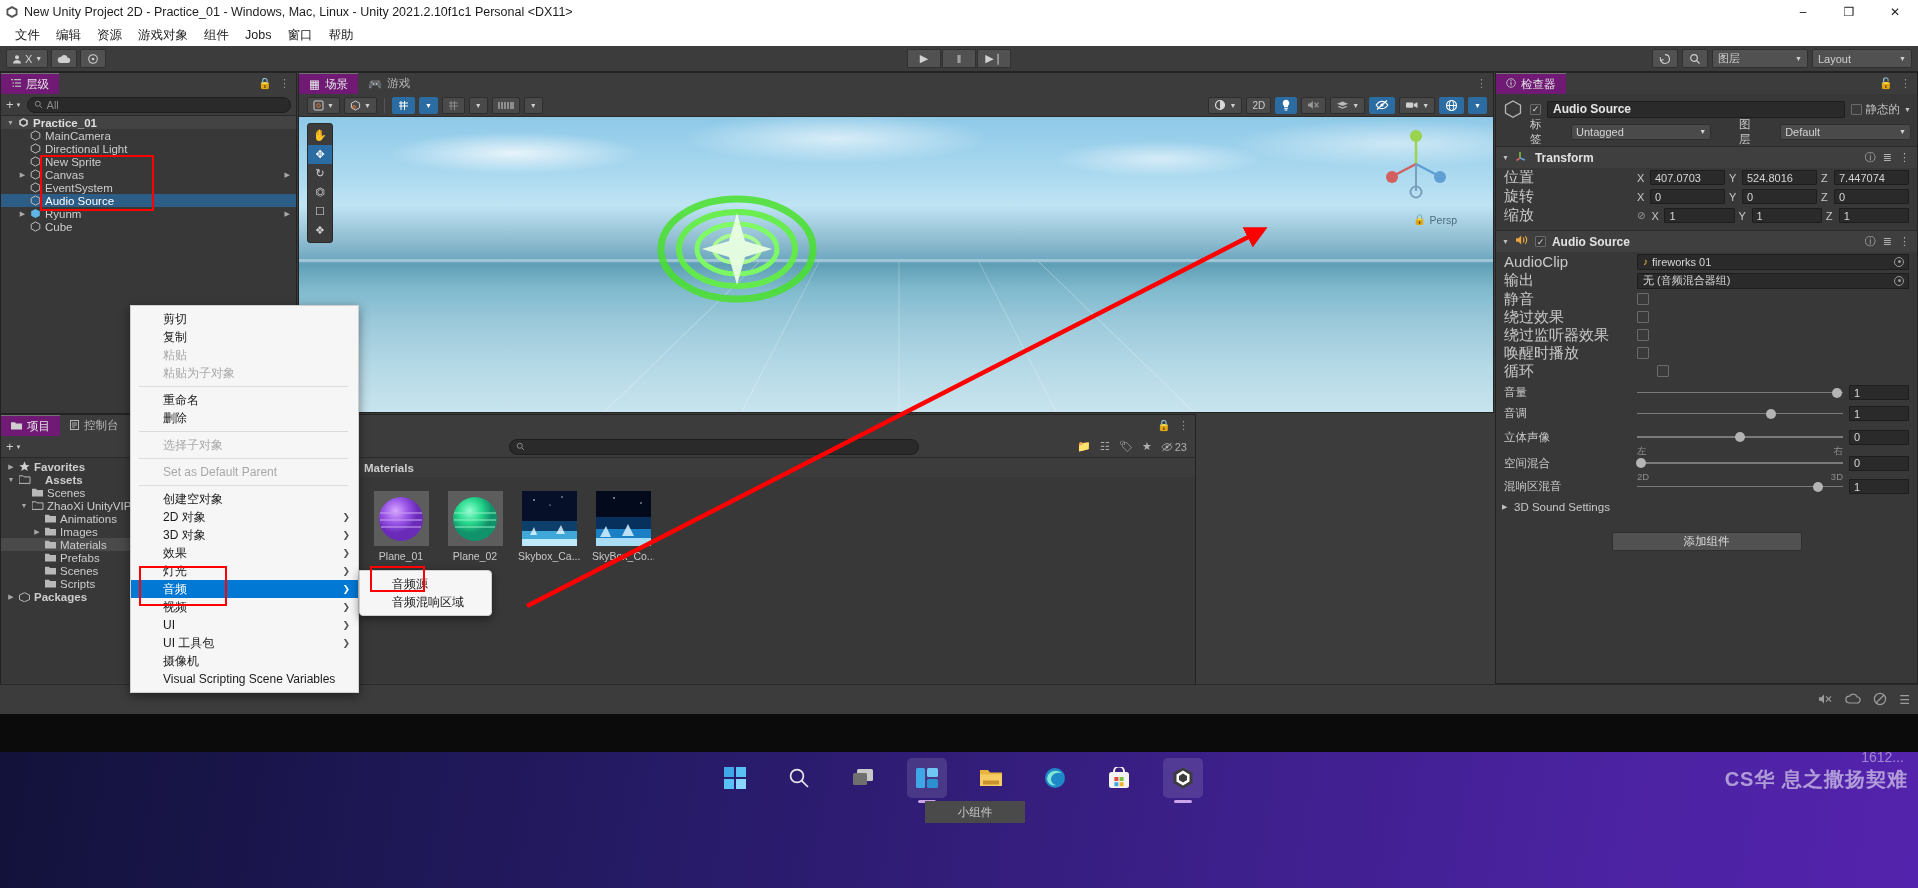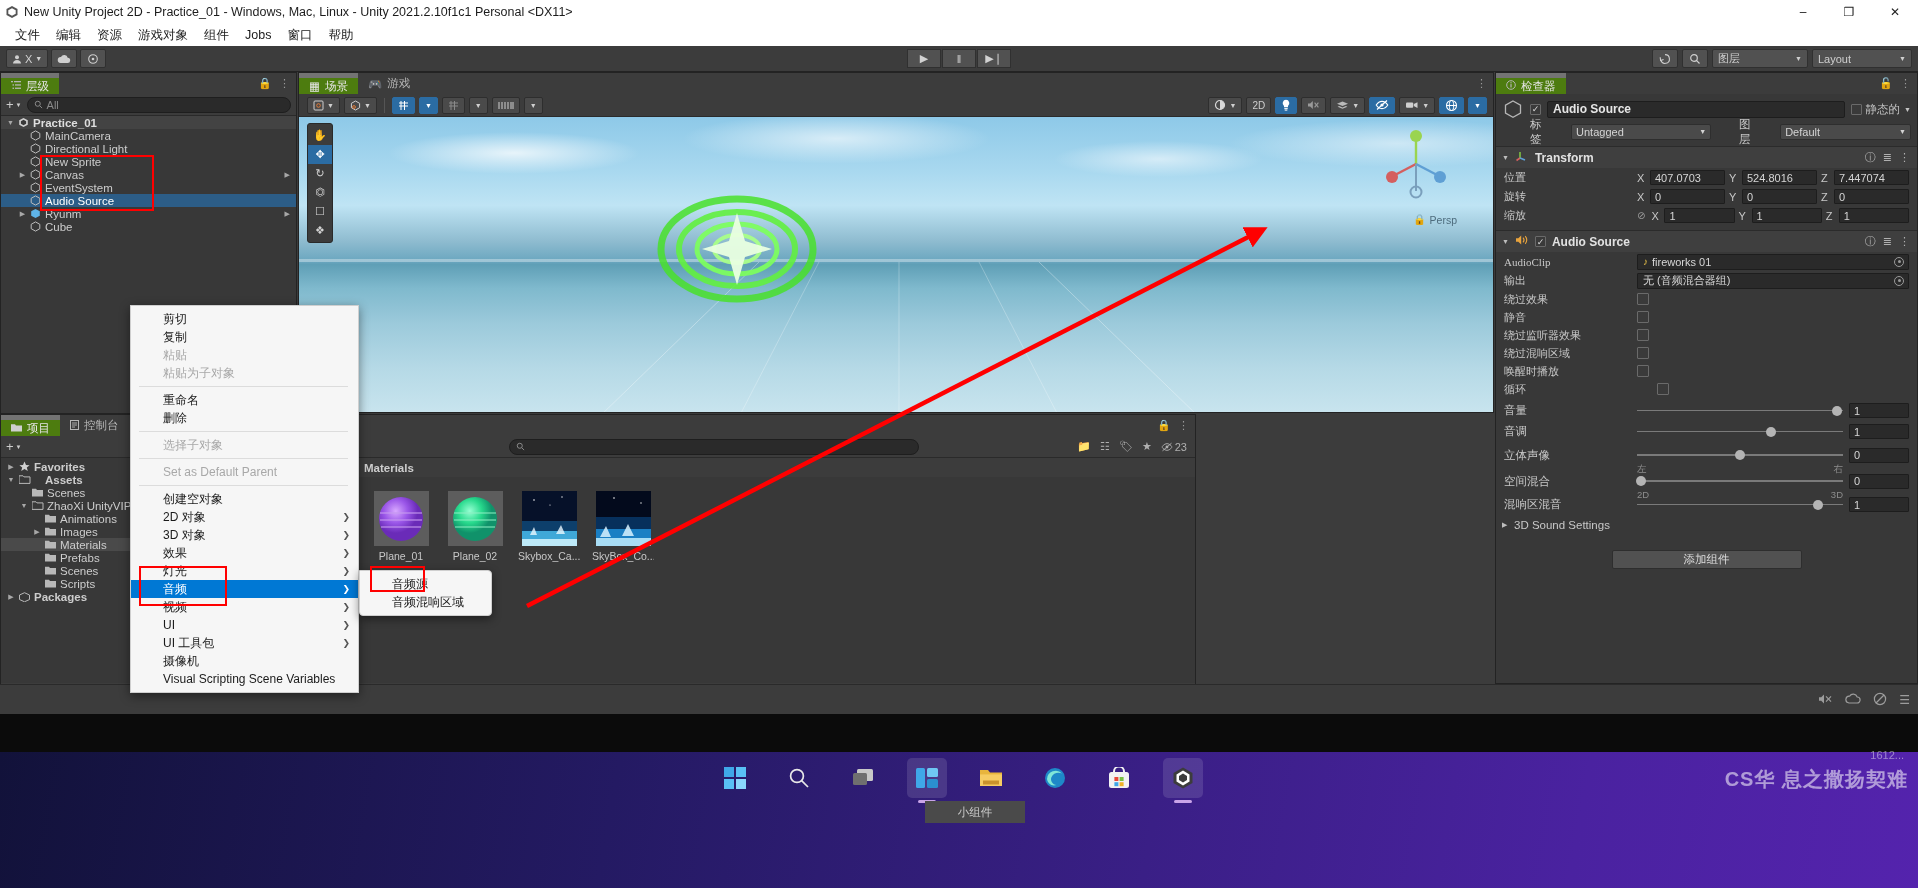--- a/index.html
+++ b/index.html
@@ -55,21 +55,21 @@
     font-size:11px; color:#cfcfcf; min-width:80px;
   }
 
   
   .panel { position:absolute; background:#383838; border:1px solid #232323; }
   .panel-tabs { height:21px; background:#3c3c3c; display:flex; align-items:stretch; position:relative; }
   .ptab {
     display:flex; align-items:center; gap:5px; padding:0 10px; font-size:11.5px; color:#b6b6b6;
     background:transparent;
   }
-  .ptab.active { background:#4d7c0f; color:#e4e4e4; border-top:5px solid #737373; }
+  .ptab.active { background:#701a75; color:#e4e4e4; border-top:1px solid #737373; }
   .ptab-icons { position:absolute; right:6px; top:0; height:21px; display:flex; align-items:center; gap:7px; color:#9a9a9a; font-size:11px; }
 
   
   #hierarchy { left:0; top:72px; width:297px; height:342px; }
   .hier-toolbar { height:22px; background:#3c3c3c; display:flex; align-items:center; padding:0 5px; gap:5px; border-bottom:1px solid #2a2a2a;}
   .plus-btn { display:flex; align-items:center; gap:2px; font-size:13px; color:#cdcdcd; }
   .search-box {
     flex:1; height:16px; background:#2a2a2a; border:1px solid #1e1e1e; border-radius:8px;
     display:flex; align-items:center; padding:0 6px; gap:4px; color:#8a8a8a; font-size:11px;
   }
@@ -134,21 +134,21 @@
   .tag-row { height:20px; display:flex; align-items:center; gap:20px; padding:3px 6px 0 34px;justify-content:center; }
   .lbl { font-size:11.5px; color:#c8c8c8; }
   .dd { height:16px; background:#4a4a4a; border:1px solid #2e2e2e; border-radius:2px;
         display:flex; align-items:center; justify-content:space-between; padding:0 4px; font-size:11px; color:#d4d4d4; }
   .comp { border-top:1px solid #2b2b2b; }
   .comp-head { height:21px; display:flex; align-items:center; gap:6px; padding:0 6px; background:#3f3f3f; position:relative;}
   .comp-head .tri { font-size:7px; color:#bdbdbd; }
   .comp-title { font-size:12px; font-weight:bold; color:#e2e2e2; }
   .comp-head-right { position:absolute; right:7px; display:flex; gap:7px; color:#b0b0b0; font-size:11px; align-items:center;}
   .prow { height:19px; display:flex; align-items:center; padding-left:8px; }
-  .prow .plabel { width:133px; font-size:11px; color:#c8c8c8;font-family:Liberation Serif, serif; }
+  .prow .plabel { width:133px; font-size:15px; color:#c8c8c8; }
   .vec3 { flex:1; display:flex; align-items:center; gap:4px; padding-right:8px; }
   .vec3 .ax { font-size:11px; color:#c8c8c8; width:9px; }
   .num { flex:1; height:15px; background:#2a2a2a; border:1px solid #1d1d1d; border-radius:1px;
          display:flex; align-items:center; padding:0 4px; font-size:11px; color:#d6d6d6; }
   .objfield { flex:1; height:16px; margin-right:8px; background:#2a2a2a; border:1px solid #1d1d1d; border-radius:1px;
               display:flex; align-items:center; padding:0 5px; gap:4px; font-size:11px; color:#d6d6d6; position:relative;}
   .objfield .dot { position:absolute; right:4px; width:10px; height:10px; border-radius:50%; border:1.5px solid #9a9a9a; display:flex; align-items:center; justify-content:center;}
   .objfield .dot i { width:3px; height:3px; border-radius:50%; background:#9a9a9a; display:block;}
   .chk { width:12px; height:12px; background:#3a3a3a; border:1px solid #6a6a6a; border-radius:1px; }
   .slider-row { height:23px; display:flex; align-items:center; padding-left:8px; position:relative;}
@@ -186,21 +186,21 @@
   .widget-tip { position:absolute; left:925px; top:801px; width:100px; height:22px; background:#4a4a4a;
                 color:#c9c9c9; font-size:11.5px; display:flex; align-items:center; justify-content:center; z-index:50;}
   .blackbar { position:absolute; left:0; top:714px; width:1918px; height:38px; background:#0b0b0b; }
   .taskbar { position:absolute; left:0; top:752px; width:1918px; height:136px;
              background:linear-gradient(100deg,#12123a 0%, #241a63 32%, #3a1f86 60%, #4a22a0 82%, #5423ad 100%); }
   .taskbar-inner { position:absolute; left:50%; transform:translateX(-50%); top:6px; display:flex; gap:24px; align-items:center; }
   .tbi { width:40px; height:40px; display:flex; align-items:center; justify-content:center; border-radius:5px; }
   .tbi.active { background:rgba(255,255,255,.12); position:relative;}
   .tbi.active:after { content:""; position:absolute; bottom:-5px; left:50%; transform:translateX(-50%); width:18px; height:3px; background:#c9a4e8; border-radius:2px;}
   .wm { position:absolute; right:10px; top:766px; color:rgba(255,255,255,.55); font-size:20px; font-weight:bold; letter-spacing:1px;}
-  .wm2 { position:absolute; right:14px; top:749px; color:rgba(255,255,255,.45); font-size:11px;}
+  .wm2 { position:absolute; right:14px; top:749px; color:rgba(255,255,255,.45); font-size:14px;}
 </style>
 </head>
 <body>
 
 <div class="app">
 
   <div class="titlebar">
     <span class="tb-icon">
       <svg width="14" height="14" viewBox="0 0 14 14">
           <polygon points="7,1 12.5,4 12.5,10 7,13 1.5,10 1.5,4" fill="#555"></polygon>
@@ -927,33 +927,29 @@
           <span class="objfield">
             <span>无 (音频混合器组)</span>
             <span class="dot">
                 <i></i>
               </span>
           </span>
         </div>
 
         <div id="audio-checkboxes">
             <div class="prow" style="height: 18px;">
+              <span class="plabel">静音</span>
+              <span class="chk"></span>
+            </div>
+            <div class="prow" style="height: 18px;">
               <span class="plabel">绕过效果</span>
               <span class="chk"></span>
             </div>
             <div class="prow" style="height: 18px;">
-              <span class="plabel">静音</span>
-              <span class="chk"></span>
-            </div>
-            <div class="prow" style="height: 18px;">
               <span class="plabel">绕过监听器效果</span>
-              <span class="chk"></span>
-            </div>
-            <div class="prow" style="height: 18px;">
-              <span class="plabel">绕过混响区域</span>
               <span class="chk"></span>
             </div>
             <div class="prow" style="height: 18px;">
               <span class="plabel">唤醒时播放</span>
               <span class="chk"></span>
             </div>
             <div class="prow" style="height: 18px; gap: 20px;">
               <span class="plabel">循环</span>
               <span class="chk"></span>
             </div>

